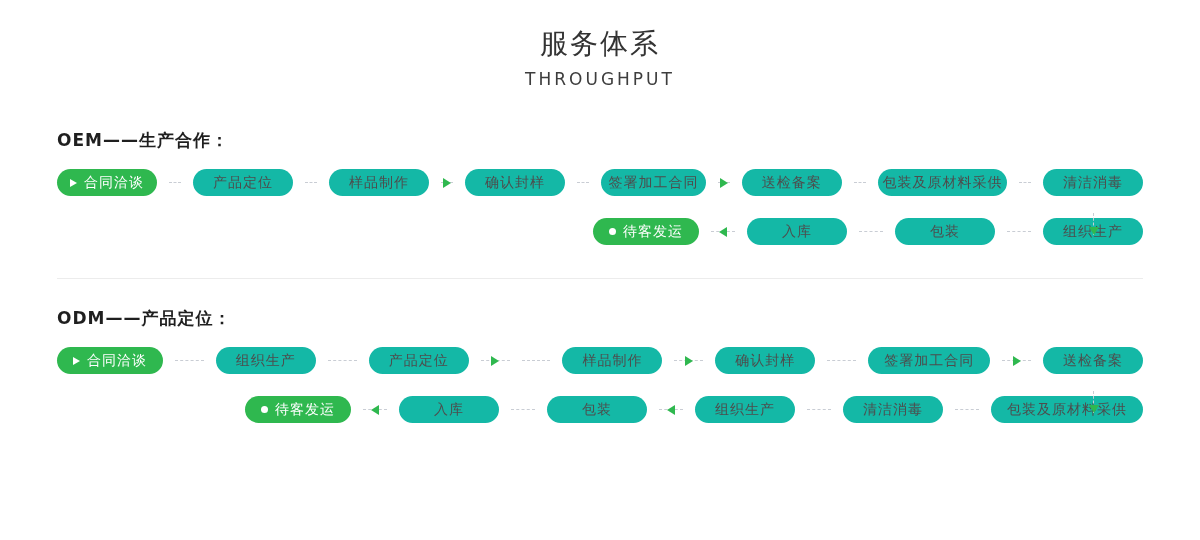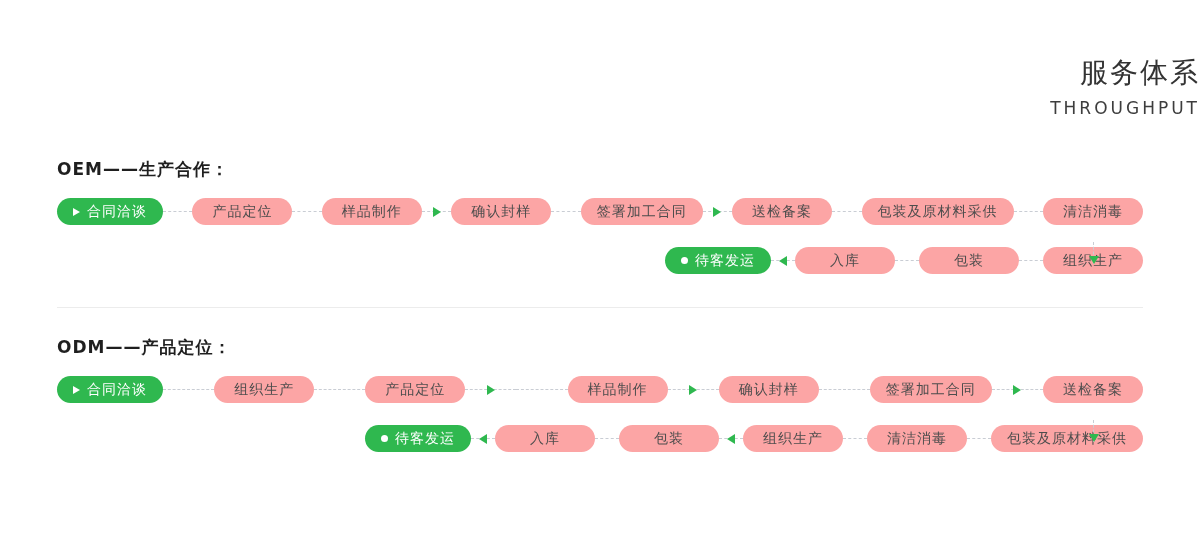--- a/index.html
+++ b/index.html
@@ -1,35 +1,35 @@
 <!DOCTYPE html>
 <html><head>
 <meta charset="utf-8">
 <style>
   * { margin:0; padding:0; box-sizing:border-box; }
   html,body { width:1200px; height:540px; background:#ffffff; overflow:hidden;
               font-family:"DejaVu Sans","Liberation Sans",sans-serif; }
 
-  .header { text-align:right; padding-top:54px; }
+  .header { text-align:center; padding-top:25px; }
   .title { font-size:28px; color:#333333; letter-spacing:2px; font-weight:400; }
   .subtitle { margin-top:6px; font-size:17px; color:#3d3d3d; letter-spacing:3px; font-weight:400; }
 
   .content { margin:0 57px; }
 
   .section-heading { font-size:17px; font-weight:700; color:#1f1f1f; letter-spacing:1px; }
   .section-oem .section-heading { margin-top:40px; }
   .section-odm .section-heading { margin-top:28px; }
 
   .rows { position:relative; }
 
-  .flow { display:flex; align-items:center; }
+  .flow { display:flex; align-items:center;gap:12px; }
   .flow.row1 { margin-top:17px; }
   .flow.row2 { margin-top:22px; justify-content:flex-end; }
 
-  .pill { height:27px; min-width:100px; padding:0 16px; background:#fca5a5; border-radius:14px;
+  .pill { height:27px; min-width:100px; padding:0 16px; background:#14b8a6; border-radius:14px;
           display:flex; align-items:center; justify-content:center; font-size:14px; color:#4d4d4d;
           letter-spacing:1px; white-space:nowrap; }
   .pill.green { background:#2fb84f; color:#ffffff; }
 
   .icon-play { width:0; height:0; border-left:7px solid #ffffff; border-top:4px solid transparent;
                border-bottom:4px solid transparent; margin-right:7px; }
   .icon-dot { width:7px; height:7px; border-radius:50%; background:#ffffff; margin-right:7px; }
 
   .conn { height:0; border-top:1px dashed #c9cdd4; position:relative; }
   .flow.row1 .conn { flex:1; min-width:12px; }

